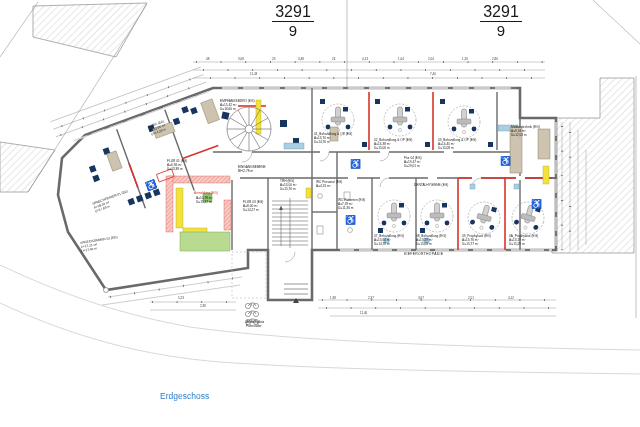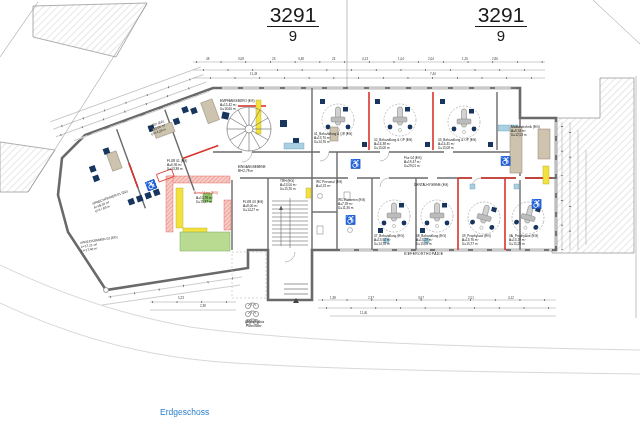--- a/index.html
+++ b/index.html
@@ -7,21 +7,21 @@
          font-family:"Liberation Sans",sans-serif;}
   svg{position:absolute;left:0;top:0;}
   .lbl{position:absolute;font-size:3.2px;line-height:1.2;color:#1c1c1c;
        white-space:pre-line;transform-origin:0 0;z-index:5;}
   .lbl.big{font-size:3.6px;}
   .rot-20{transform:rotate(-20deg);}
   .rot-9{transform:rotate(-9deg);}
   .red-lbl{color:#d9342b;font-size:3.2px;}
   .dim{position:absolute;font-size:3px;color:#3a3a3a;z-index:5;white-space:nowrap;}
   .parcel{position:absolute;text-align:center;color:#1a1a1a;z-index:5;line-height:1;}
-  .pnum{display:inline-block;font-size:21px;border-bottom:1.2px solid #1a1a1a;padding:0 3px 1px 3px;}
+  .pnum{display:inline-block;font-size:16px;border-bottom:1.2px solid #1a1a1a;padding:0 3px 1px 3px;}
   .pden{font-size:15px;margin-top:1px;}
   .floor-title{position:absolute;font-size:8.5px;color:#2a7fc9;z-index:5;}
   .kfo{font-size:3.4px;letter-spacing:0.3px;}
 </style>
 </head>
 <body>
 
 <div id="stage">
 
 <svg width="640" height="427" viewBox="0 0 640 427">
@@ -366,21 +366,21 @@
 A=12,05 m²
 U=14,20 m</div>
 <div class="lbl" style="left:238px;top:166px;">EINGANGSEBENE
 BH 2,78 m</div>
 <div class="lbl" style="left:414px;top:184px;">DENTALHYGIENE (EG)</div>
 
 <div class="lbl red-lbl" style="left:194px;top:192px;">Anmeldung (EG)</div>
 <div class="lbl kfo" style="left:404px;top:252px;">KIEFERORTHOPÄDIE</div>
 <div class="lbl big" style="left:246px;top:320px;">Abstellplatz
 Fahrräder</div>
-<div class="floor-title" style="left:160px;top:407px;">Erdgeschoss</div>
+<div class="floor-title" style="left:160px;top:391px;">Erdgeschoss</div>
 
 <div class="dim" style="left:206px;top:57px;">48</div>
 <div class="dim" style="left:238px;top:57px;">3,08</div>
 <div class="dim" style="left:272px;top:57px;">23</div>
 <div class="dim" style="left:298px;top:57px;">3,48</div>
 <div class="dim" style="left:332px;top:57px;">24</div>
 <div class="dim" style="left:362px;top:57px;">4,13</div>
 <div class="dim" style="left:398px;top:57px;">1,04</div>
 <div class="dim" style="left:428px;top:57px;">2,04</div>
 <div class="dim" style="left:462px;top:57px;">1,26</div>

